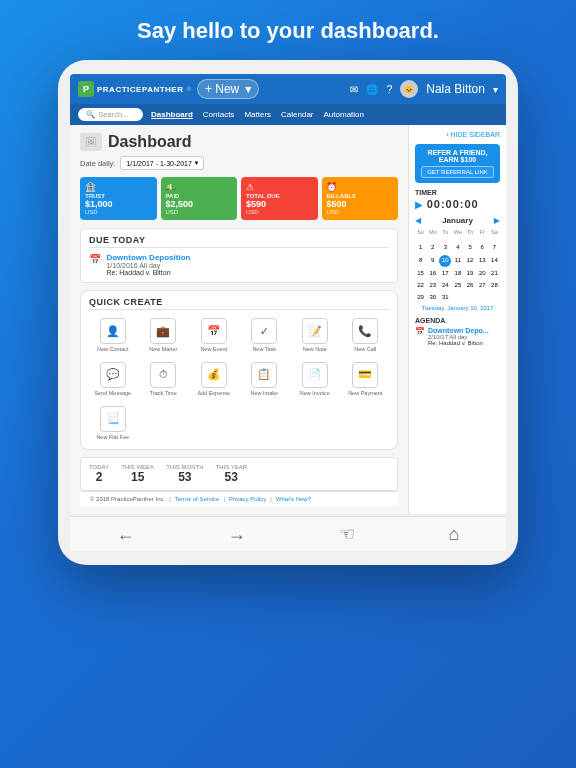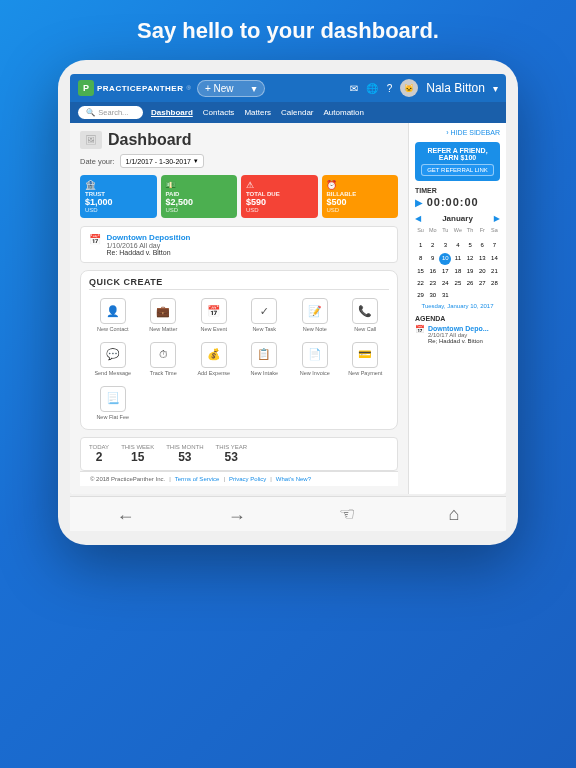--- a/index.html
+++ b/index.html
@@ -88,25 +88,25 @@
     .logo-tm {
       color: rgba(255,255,255,0.6);
       font-size: 6px;
     }
     .new-btn {
       background: rgba(255,255,255,0.2);
       color: white;
       border: 1px solid rgba(255,255,255,0.4);
       border-radius: 10px;
       padding: 2px 7px;
-      font-size: 10px;
-      cursor: pointer;
-      display: flex;
-      align-items: center;
-      gap: 18px;
+      font-size: 12px;
+      cursor: pointer;
+      display: flex;
+      align-items: center;
+      gap: 6px;
     }
     .nav-icons {
       display: flex;
       align-items: center;
       gap: 8px;
       color: white;
       font-size: 10px;
     }
     .nav-avatar {
       width: 18px;
@@ -607,21 +607,21 @@
     <div class="main-area">
 
       <div class="content">
 
         <div class="dash-header">
           <div class="dash-icon">🖼</div>
           <div class="dash-title">Dashboard</div>
         </div>
 
         <div class="date-range">
-          <span class="date-label">Date your:</span>
+          <span class="date-label">Date daily:</span>
           <div class="date-select">
             <span>1/1/2017 - 1-30-2017</span>
             <span>▾</span>
           </div>
         </div>
 
         <div class="stats-row">
           <div class="stat-box trust">
             <div class="stat-icon">🏦</div>
             <div class="stat-label">TRUST</div>
@@ -642,20 +642,21 @@
           </div>
           <div class="stat-box billable">
             <div class="stat-icon">⏰</div>
             <div class="stat-label">BILLABLE</div>
             <div class="stat-amount">$500</div>
             <div class="stat-currency">USD</div>
           </div>
         </div>
 
         <div class="due-today">
+          <div class="section-header">DUE TODAY</div>
           <div class="due-item">
             <div class="due-calendar-icon">📅</div>
             <div>
               <div class="due-title">Downtown Deposition</div>
               <div class="due-date">1/10/2016 All day</div>
               <div class="due-ref">Re: Haddad v. Bitton</div>
             </div>
           </div>
         </div>
 

